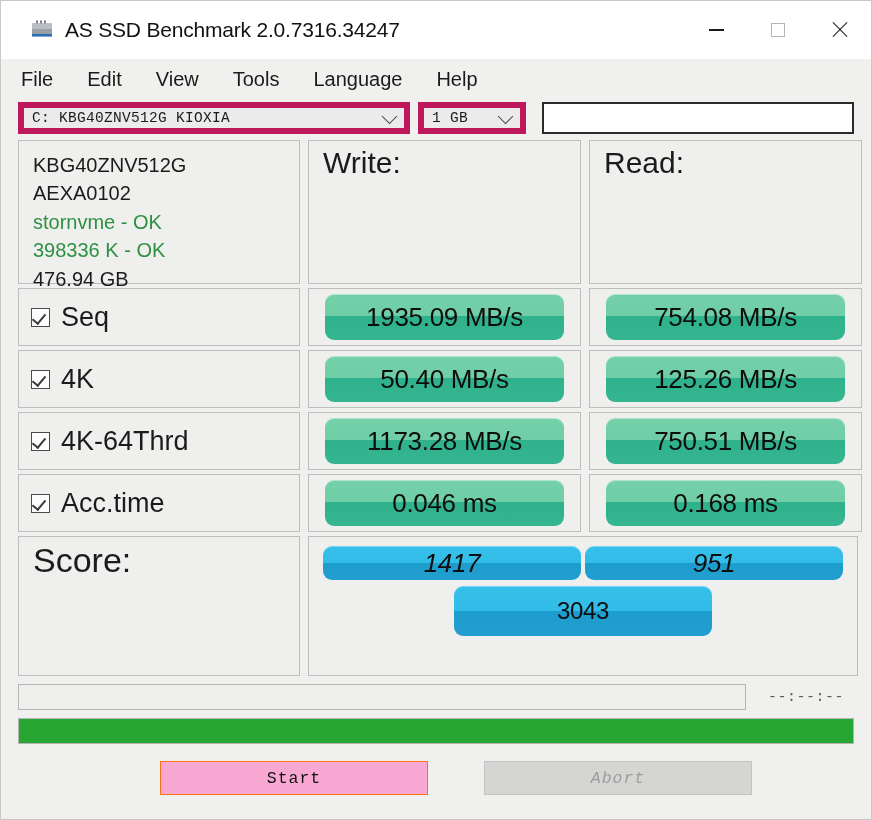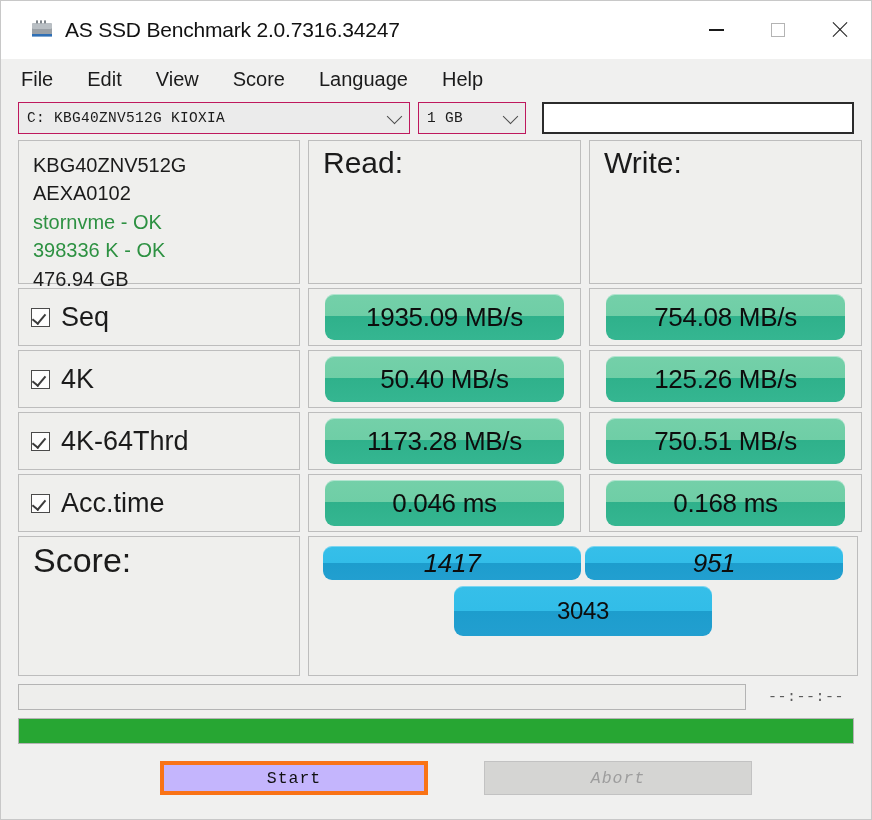--- a/index.html
+++ b/index.html
@@ -119,21 +119,21 @@
     height: 38px;
     display: flex;
     align-items: center;
     padding: 0 17px;
     gap: 8px;
     flex: 0 0 auto;
   }
   .combo {
     height: 32px;
     background: #ebebeb;
-    border: 1px solid #be185d;
+    border: 6px solid #be185d;
     display: flex;
     align-items: center;
     box-sizing: border-box;
     position: relative;
   }
   .combo-drive { width: 392px; }
   .combo-size  { width: 108px; }
   .combo-label {
     font-family: "Liberation Mono", monospace;
     font-size: 14.5px;
@@ -363,22 +363,22 @@
     height: 34px;
     font-family: "Liberation Mono", monospace;
     font-size: 16.5px;
     letter-spacing: 1px;
     display: flex;
     align-items: center;
     justify-content: center;
     box-sizing: border-box;
   }
   .btn-start {
-    background: #c4b5fd;
-    border: 4px solid #f97316;
+    background: #f9a8d4;
+    border: 1px solid #f97316;
     color: #111111;
     margin-left: 40px;
   }
   .btn-abort {
     background: #d5d5d3;
     border: 1px solid #c2c2c2;
     color: #9d9d9d;
     font-style: italic;
   }
 </style>
@@ -409,21 +409,21 @@
       <button class="win-btn">
         <span class="close-glyph"></span>
       </button>
     </div>
   </div>
 
   <div class="menubar">
     <div class="menu-item">File</div>
     <div class="menu-item">Edit</div>
     <div class="menu-item">View</div>
-    <div class="menu-item">Score</div>
+    <div class="menu-item">Tools</div>
     <div class="menu-item">Language</div>
     <div class="menu-item">Help</div>
   </div>
 
   <div class="toolbar">
     <div class="combo combo-drive">
       <span class="combo-label">C: KBG40ZNV512G KIOXIA</span>
       <span class="combo-arrow"></span>
     </div>
     <div class="combo combo-size">
@@ -438,25 +438,25 @@
     <div class="row row-head">
       <div class="cell col-label">
         <div class="drive-info">
           <span>KBG40ZNV512G</span>
           <span>AEXA0102</span>
           <span class="ok">stornvme - OK</span>
           <span class="ok">398336 K - OK</span>
           <span>476.94 GB</span>
         </div>
       </div>
+      <div class="cell col-write">
+        <div class="head-title">Write:</div>
+      </div>
       <div class="cell col-read">
         <div class="head-title">Read:</div>
-      </div>
-      <div class="cell col-write">
-        <div class="head-title">Write:</div>
       </div>
     </div>
 
     <div class="row row-meas">
       <div class="cell col-label meas-label">
         <span class="checkbox"></span>
         <span class="meas-name">Seq</span>
       </div>
       <div class="cell col-read value-cell">
         <div class="pill pill-green">1935.09 MB/s</div>

